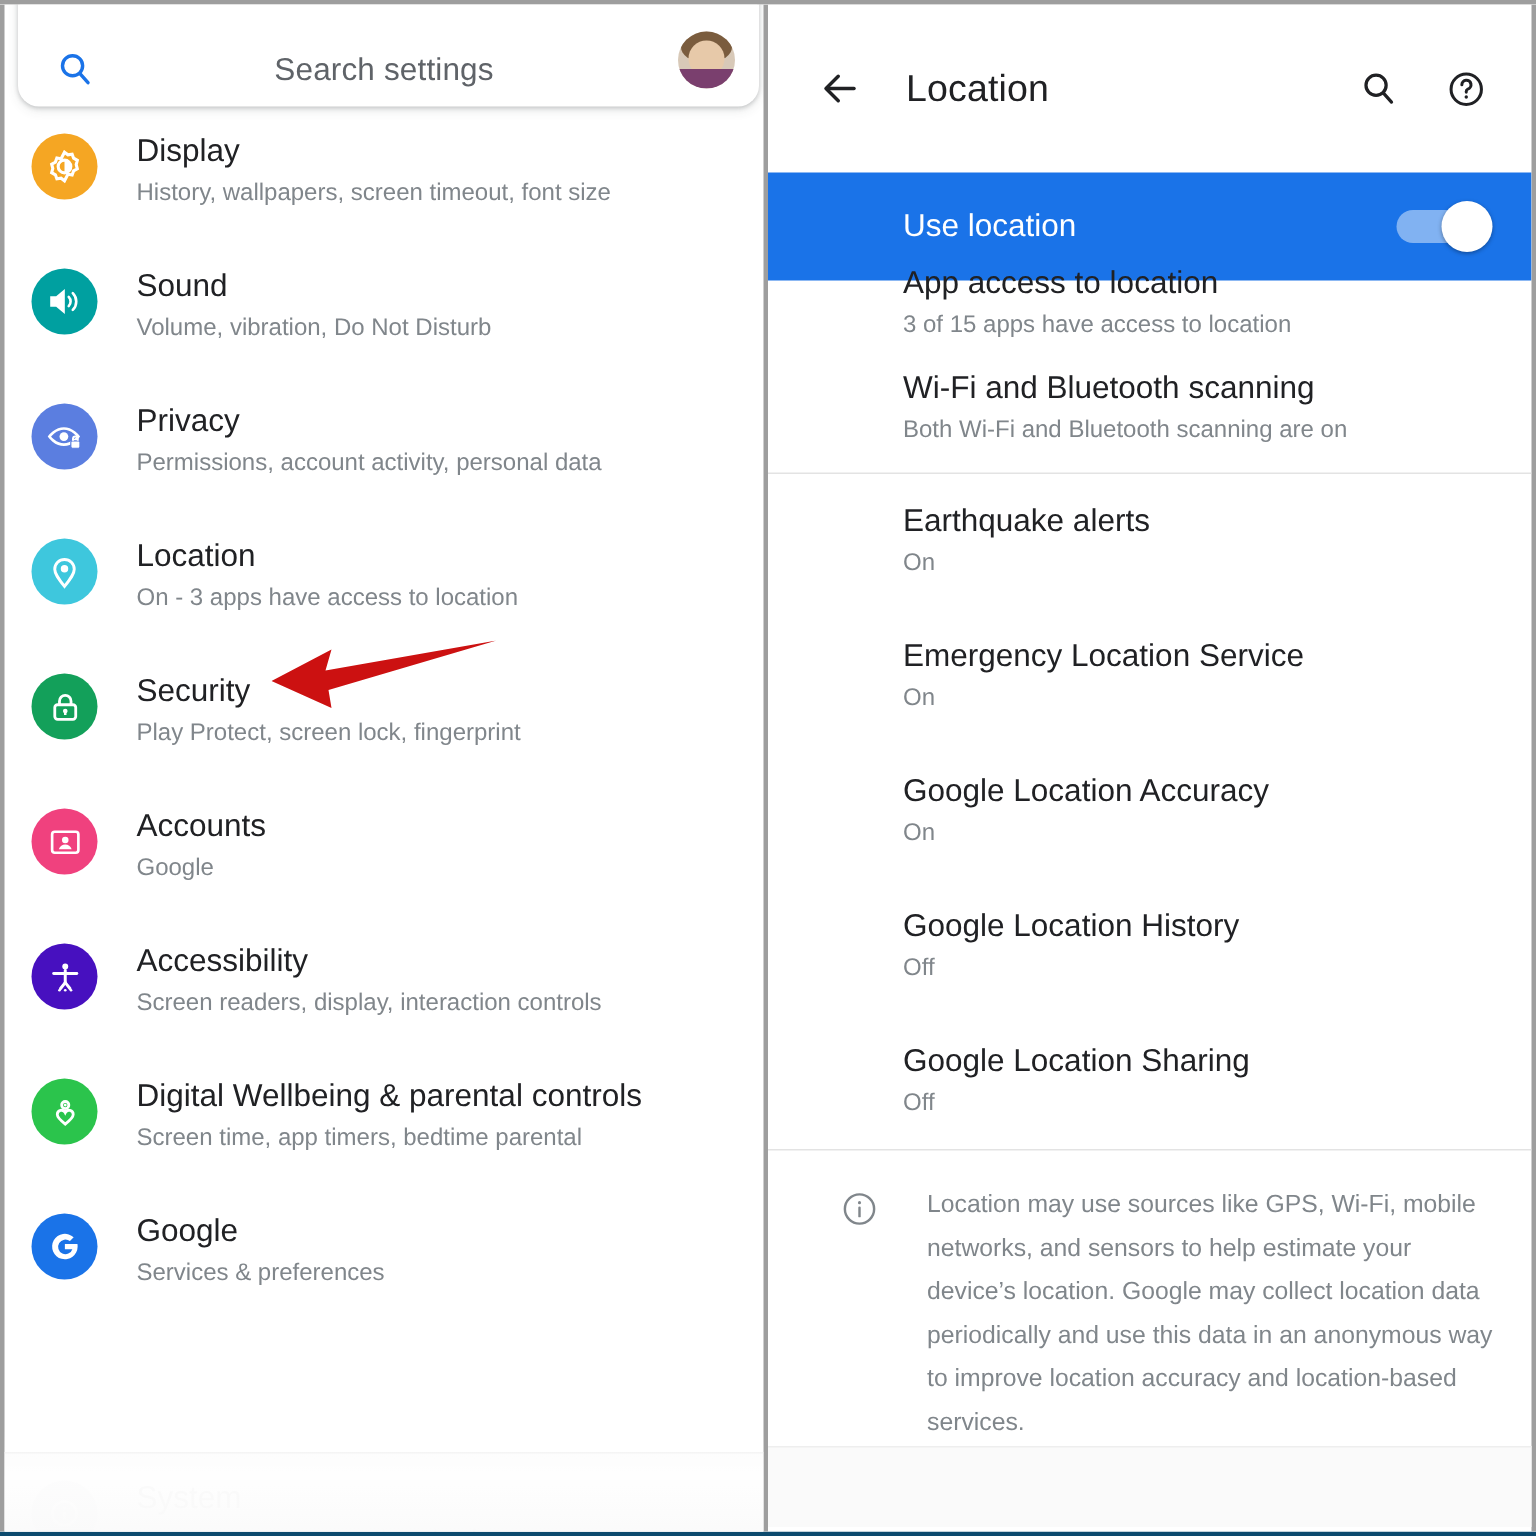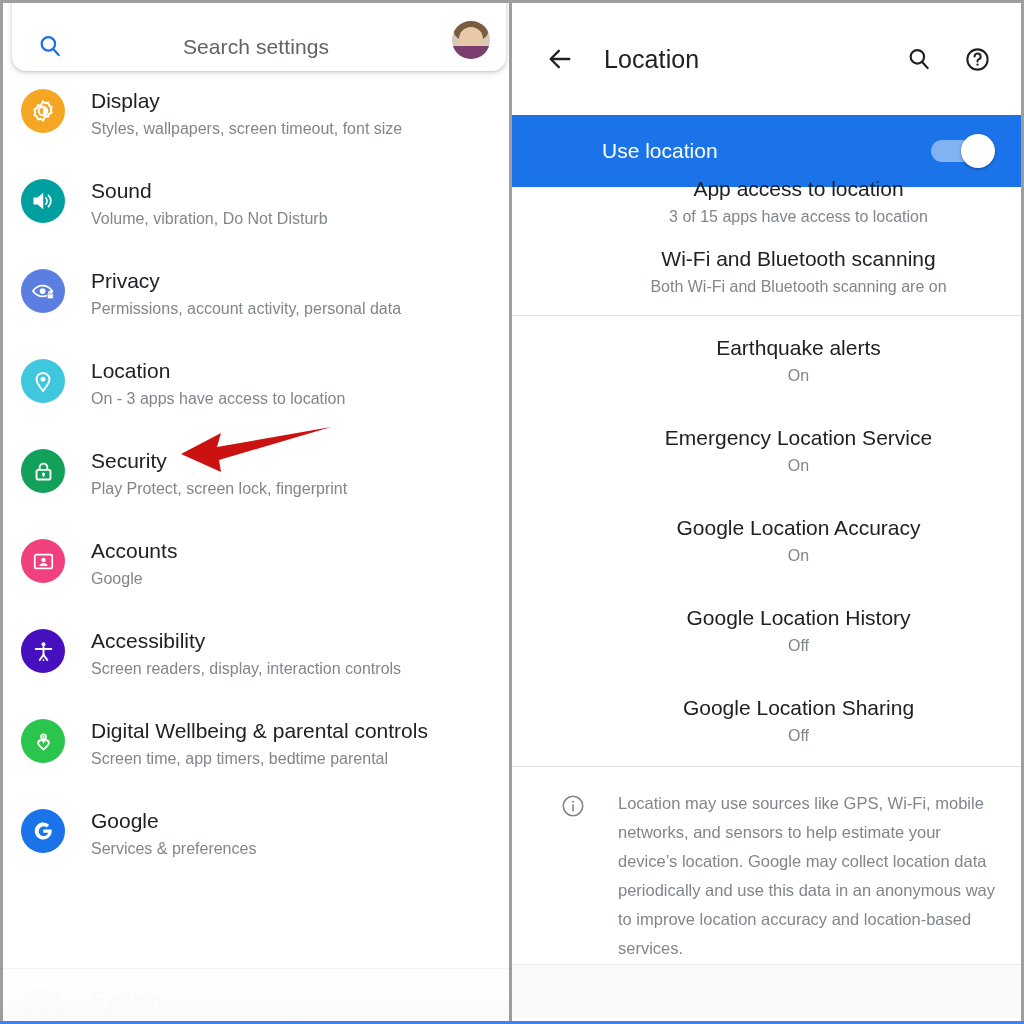--- a/index.html
+++ b/index.html
@@ -15,21 +15,21 @@
     -webkit-font-smoothing: antialiased;
   }
 
   #screen {
     position: relative;
     width: 1024px;
     height: 1024px;
     background: #ffffff;
     box-sizing: border-box;
     border-top: 3px solid #9e9e9e;
-    border-bottom: 3px solid #3b82f6;
+    border-bottom: 3px solid #0c4a6e;
     overflow: hidden;
   }
 
   
   .panel {
     position: absolute;
     top: 0;
     height: 1024px;
     background: #ffffff;
     overflow: hidden;
@@ -242,21 +242,20 @@
   
   #loc-list {
     position: absolute;
     left: 0;
     top: 172px;
     width: 100%;
   }
   .loc-row {
     padding: 0 26px 16px 90px;
     box-sizing: border-box;
-    text-align: center;
   }
   .loc-row.tall { padding-top: 18px; padding-bottom: 18px; }
   .loc-title {
     font-size: 21px;
     color: #202124;
     line-height: 28px;
   }
   .loc-sub {
     font-size: 16px;
     color: #80868b;
@@ -329,21 +328,21 @@
       <div class="settings-row">
         <span class="settings-icon" style="background:#f5a623">
           <svg width="26" height="26" viewBox="0 0 24 24" fill="none" stroke="#fff" stroke-width="1.9">
             <path d="M12 3.2l2.1 1.6 2.6-.4.9 2.5 2.3 1.3-.7 2.6.7 2.6-2.3 1.3-.9 2.5-2.6-.4L12 20.8l-2.1-1.6-2.6.4-.9-2.5-2.3-1.3.7-2.6-.7-2.6 2.3-1.3.9-2.5 2.6.4z"></path>
             <path d="M12 8.1a3.9 3.9 0 0 1 0 7.8z" fill="#fff" stroke="none"></path>
             <circle cx="12" cy="12" r="3.9"></circle>
           </svg>
         </span>
         <span class="settings-text">
           <span class="settings-title">Display</span>
-          <span class="settings-sub" style="display:block">Styles, wallpapers, screen timeout, font size</span>
+          <span class="settings-sub" style="display:block">History, wallpapers, screen timeout, font size</span>
         </span>
       </div>
 
       <div class="settings-row">
         <span class="settings-icon" style="background:#00a0a0">
           <svg width="26" height="26" viewBox="0 0 24 24" fill="#fff" stroke="#fff" stroke-width="1.6" stroke-linecap="round">
             <path d="M4 9.5h3.2L11.4 6v12L7.2 14.5H4z"></path>
             <path d="M14.6 9.2a4 4 0 0 1 0 5.6" fill="none"></path>
             <path d="M17.1 6.8a7.4 7.4 0 0 1 0 10.4" fill="none"></path>
           </svg>

